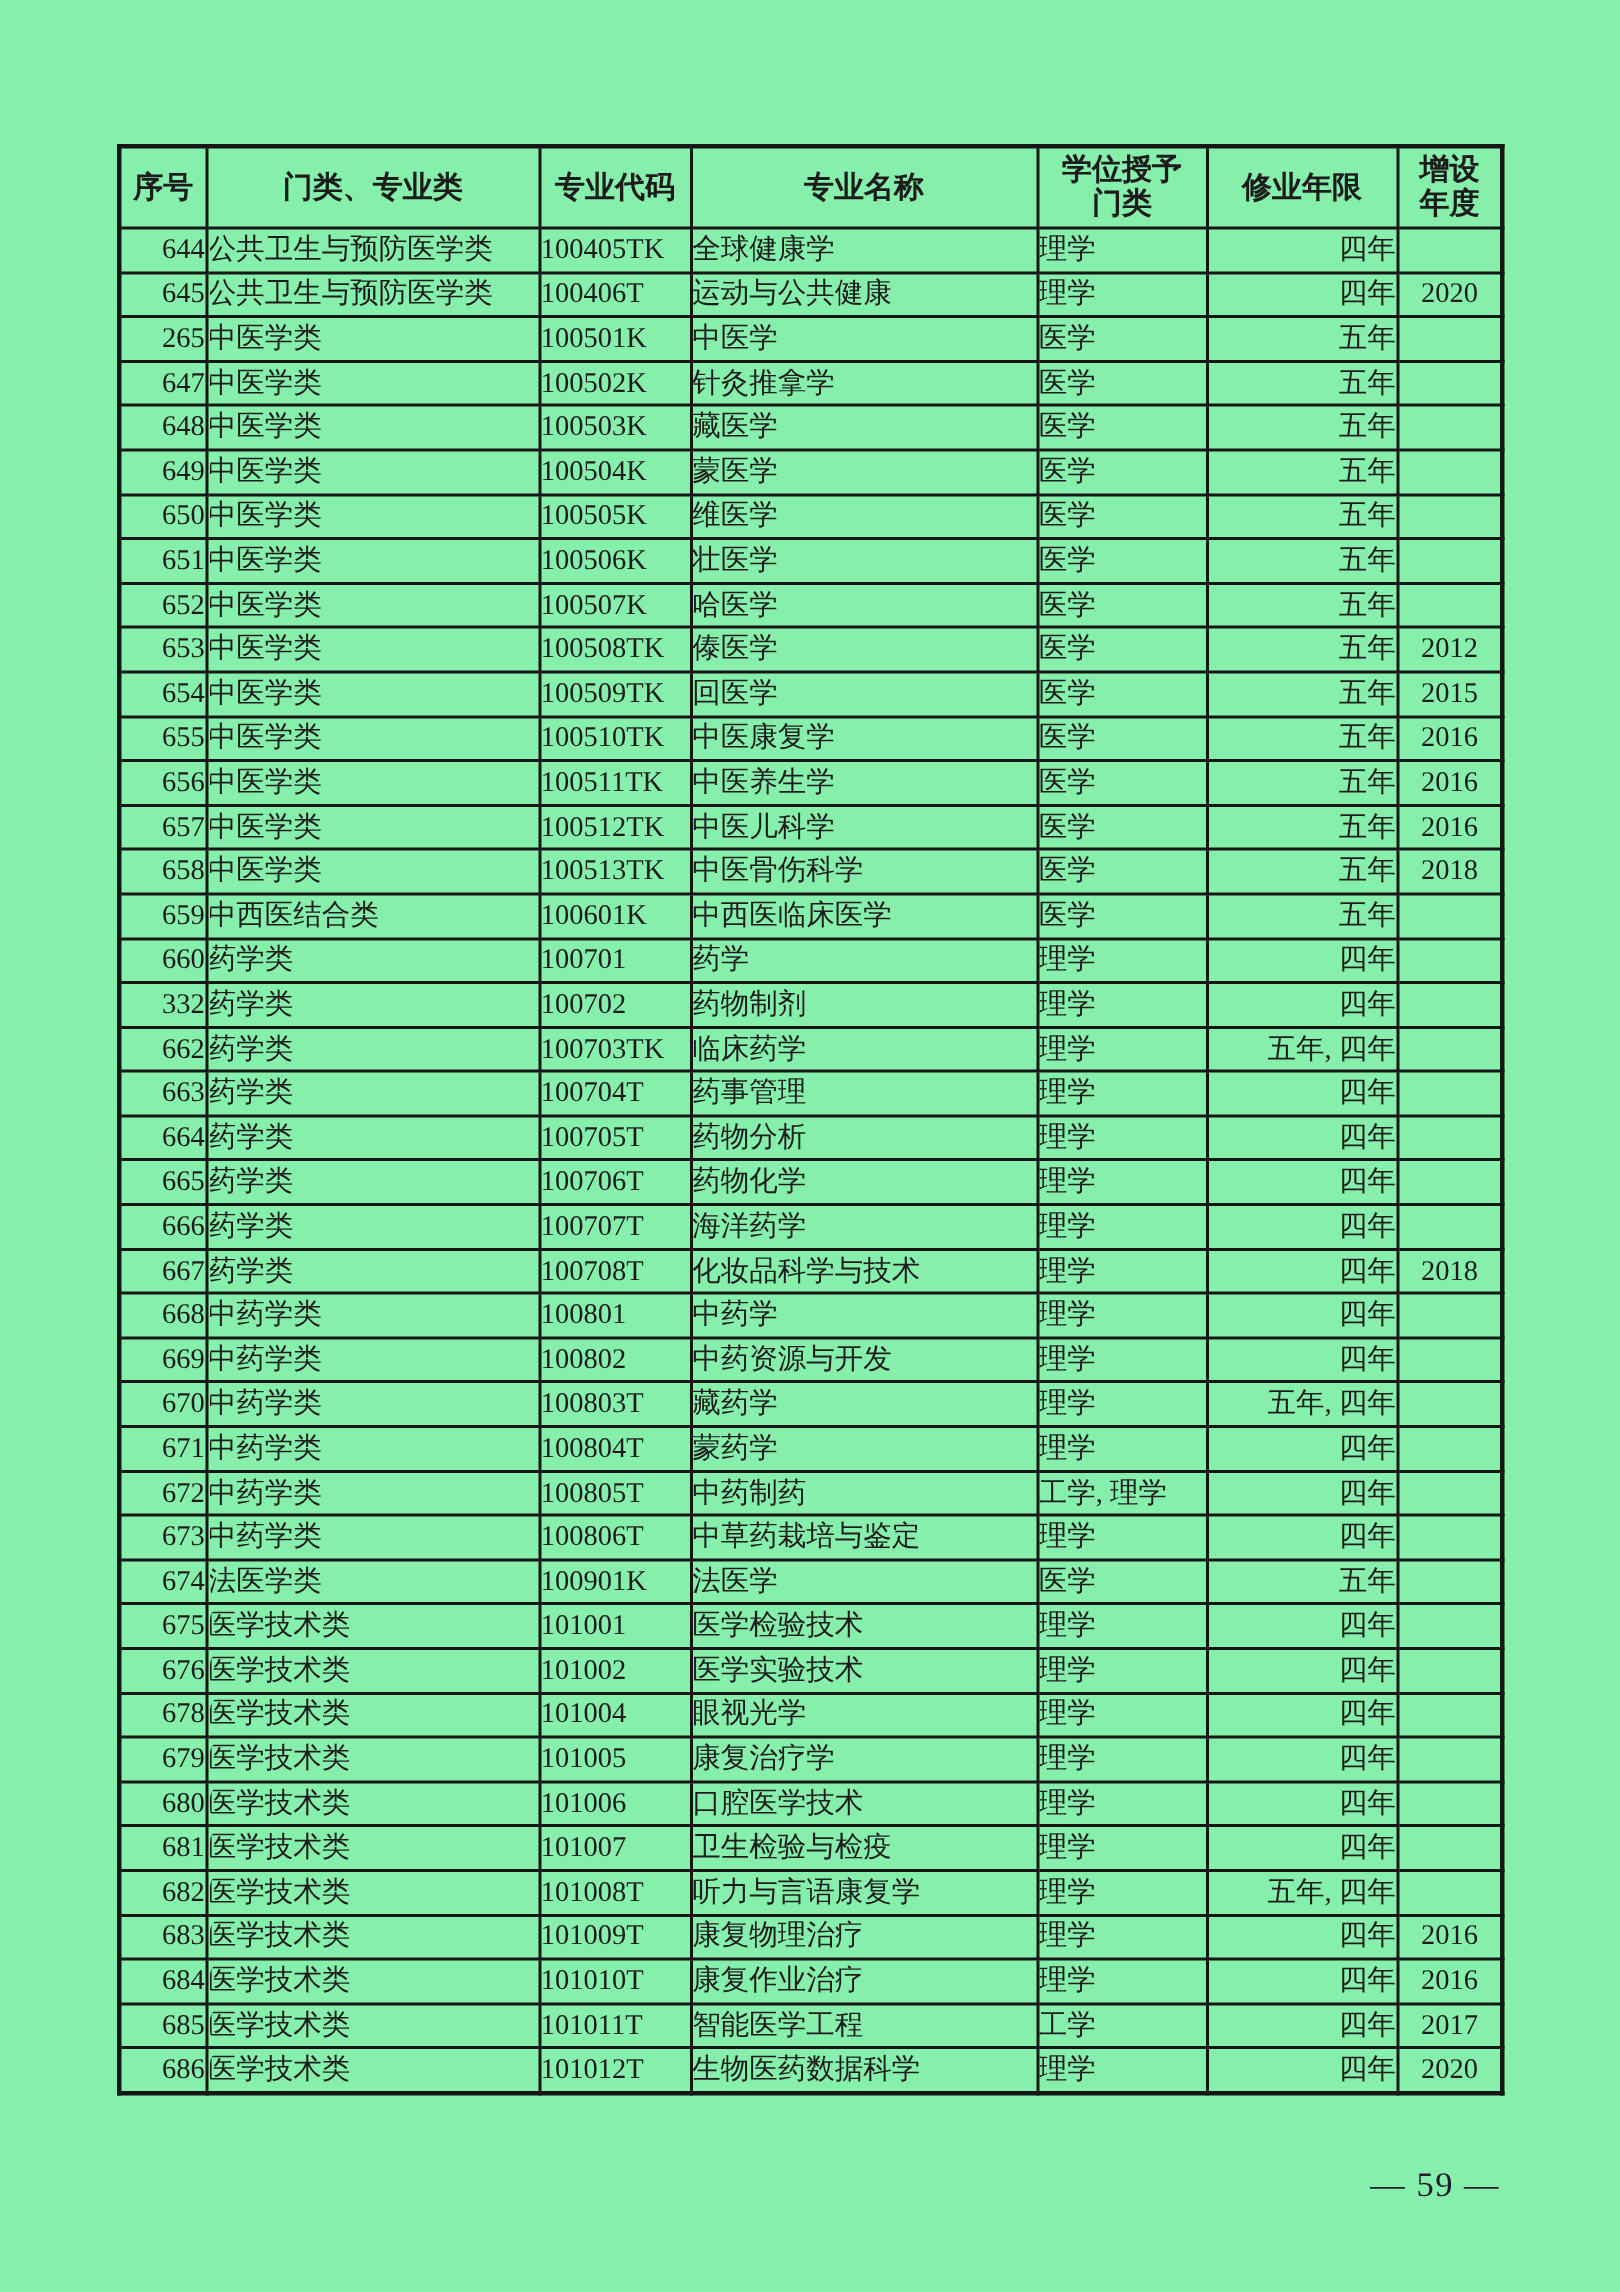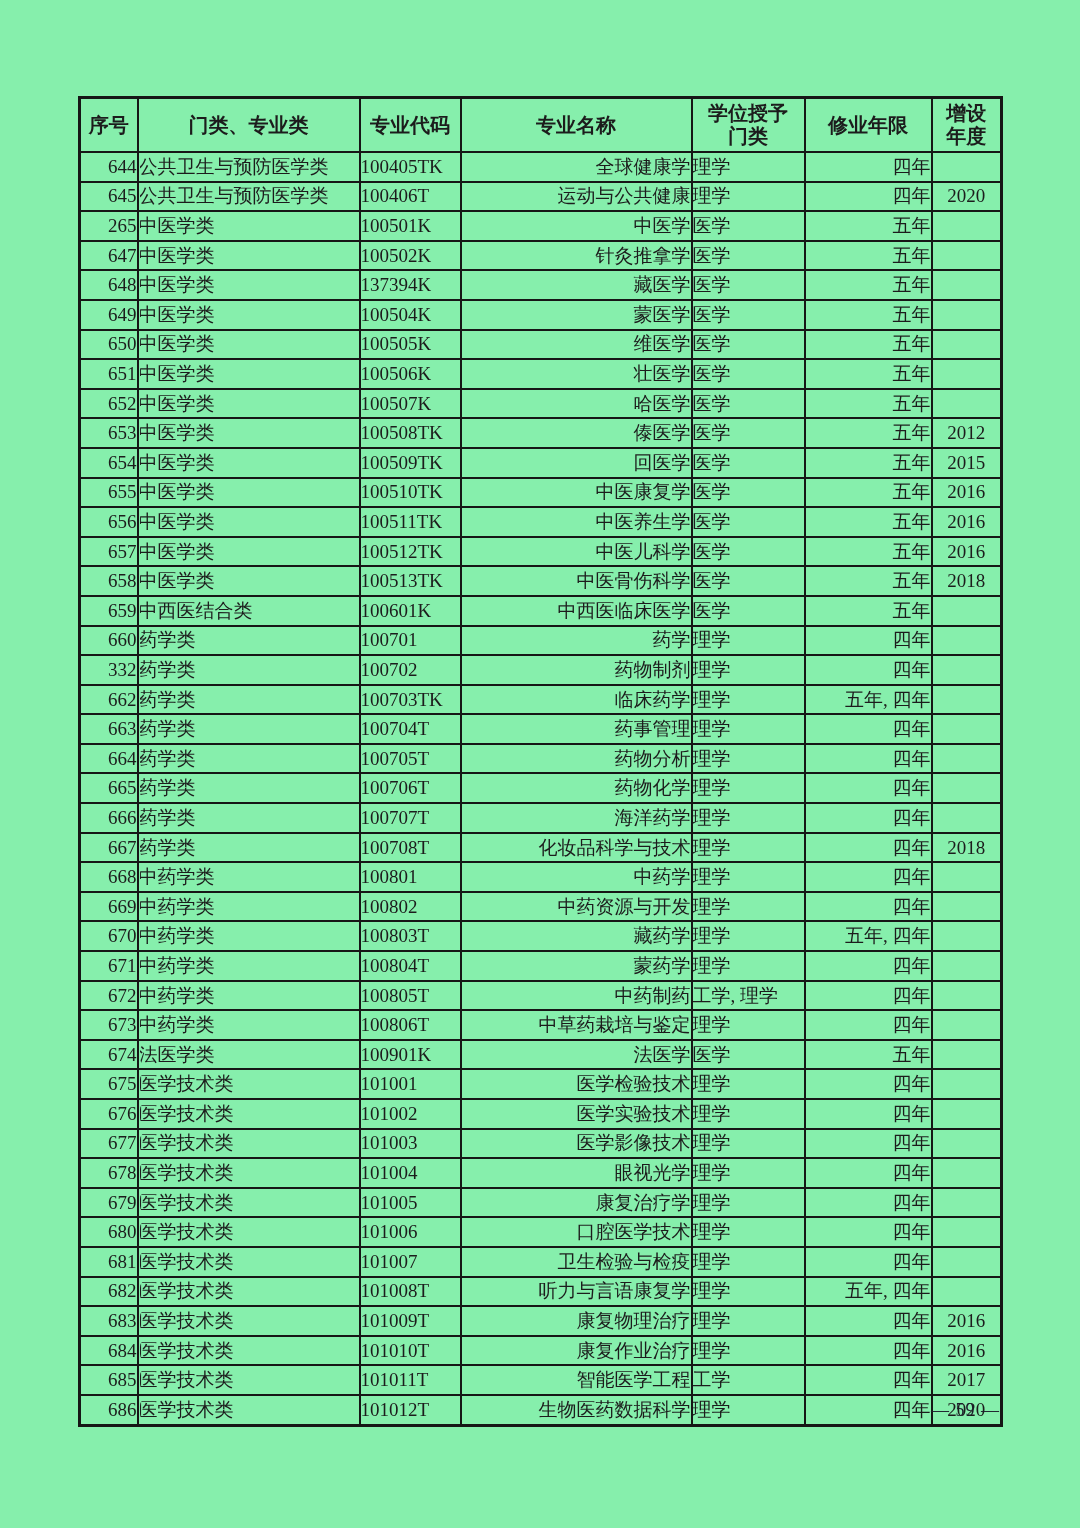--- a/index.html
+++ b/index.html
@@ -53,29 +53,29 @@
   col.c-category { width: 222px; }
   col.c-code     { width: 101px; }
   col.c-name     { width: 231px; }
   col.c-degree   { width: 113px; }
   col.c-duration { width: 127px; }
   col.c-year     { width: 70px; }
   
   td.col-index    { text-align: right; }
   td.col-category { text-align: left; padding-left: 4px; border-radius: 11px; }
   td.col-code     { text-align: left; padding-left: 5px; font-size: 18px; }
-  td.col-name     { text-align: right; padding-left: 6px; }
+  td.col-name     { text-align: left; padding-left: 6px; }
   td.col-degree   { text-align: left; }
   td.col-duration { text-align: right; }
   td.col-year     { text-align: center; font-size: 18px; }
   .footer-page-number {
     position: absolute;
-    top: 1400px;
+    top: 1444px;
     right: 80px;
-    font-size: 18px;
+    font-size: 23px;
     letter-spacing: 1px;
     color: #1c1c2a;
   }
 </style>
 </head>
 <body>
 
 <div class="page">
   <table class="majors-table">
     <colgroup>
@@ -133,21 +133,21 @@
           <td class="col-category">中医学类</td>
           <td class="col-code">100502K</td>
           <td class="col-name">针灸推拿学</td>
           <td class="col-degree">医学</td>
           <td class="col-duration">五年</td>
           <td class="col-year"></td>
         </tr>
         <tr>
           <td class="col-index">648</td>
           <td class="col-category">中医学类</td>
-          <td class="col-code">137394K</td>
+          <td class="col-code">100503K</td>
           <td class="col-name">藏医学</td>
           <td class="col-degree">医学</td>
           <td class="col-duration">五年</td>
           <td class="col-year"></td>
         </tr>
         <tr>
           <td class="col-index">649</td>
           <td class="col-category">中医学类</td>
           <td class="col-code">100504K</td>
           <td class="col-name">蒙医学</td>
@@ -387,29 +387,20 @@
           <td class="col-name">医学检验技术</td>
           <td class="col-degree">理学</td>
           <td class="col-duration">四年</td>
           <td class="col-year"></td>
         </tr>
         <tr>
           <td class="col-index">676</td>
           <td class="col-category">医学技术类</td>
           <td class="col-code">101002</td>
           <td class="col-name">医学实验技术</td>
-          <td class="col-degree">理学</td>
-          <td class="col-duration">四年</td>
-          <td class="col-year"></td>
-        </tr>
-        <tr>
-          <td class="col-index">677</td>
-          <td class="col-category">医学技术类</td>
-          <td class="col-code">101003</td>
-          <td class="col-name">医学影像技术</td>
           <td class="col-degree">理学</td>
           <td class="col-duration">四年</td>
           <td class="col-year"></td>
         </tr>
         <tr>
           <td class="col-index">678</td>
           <td class="col-category">医学技术类</td>
           <td class="col-code">101004</td>
           <td class="col-name">眼视光学</td>
           <td class="col-degree">理学</td>

